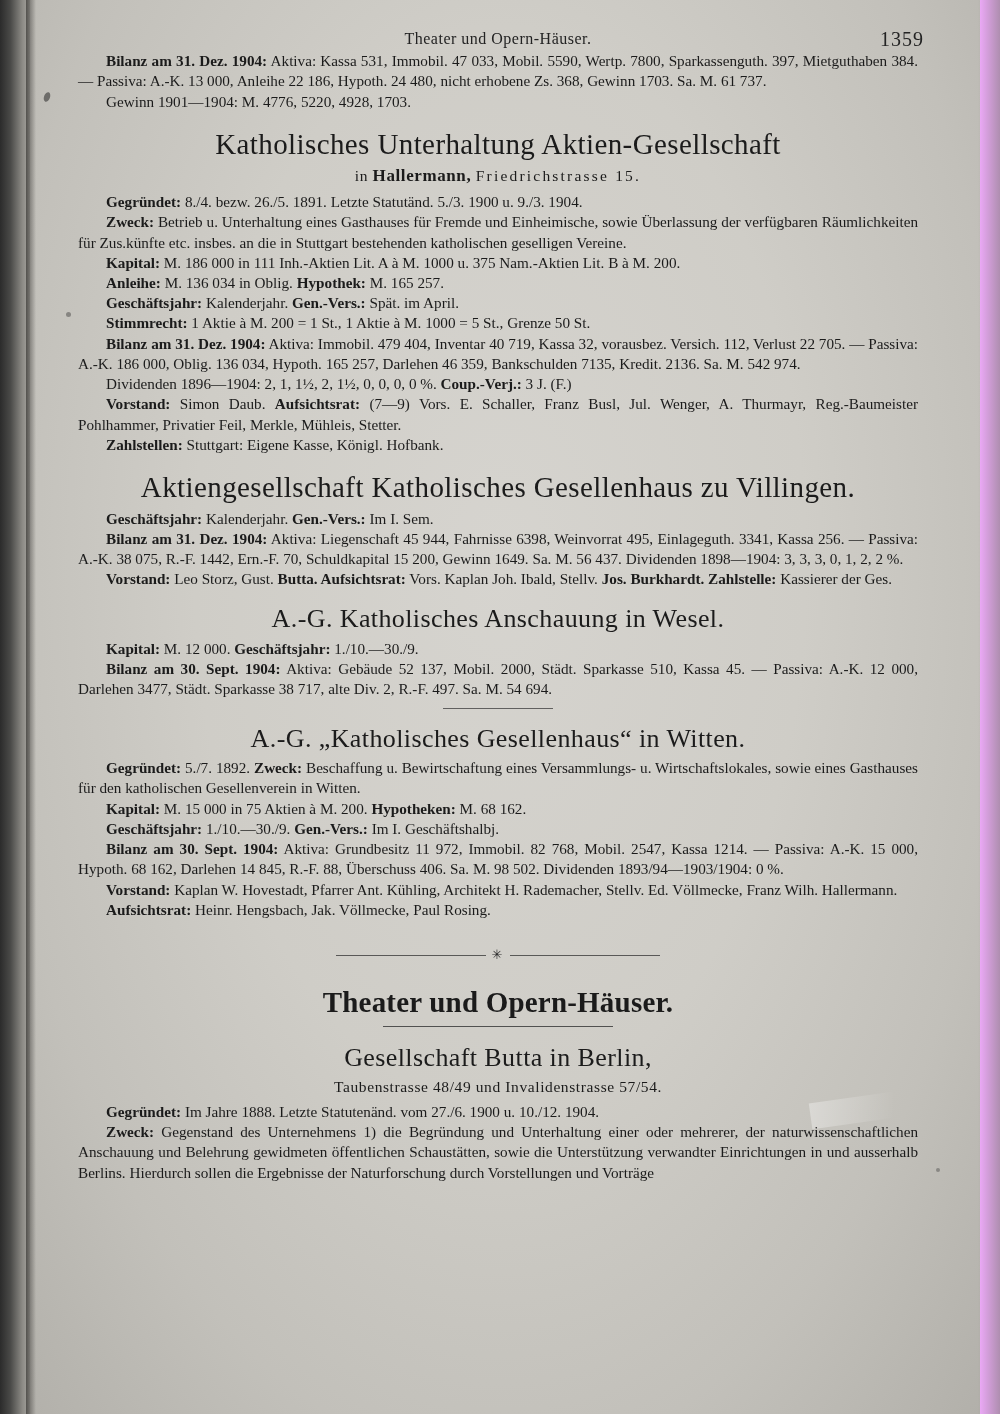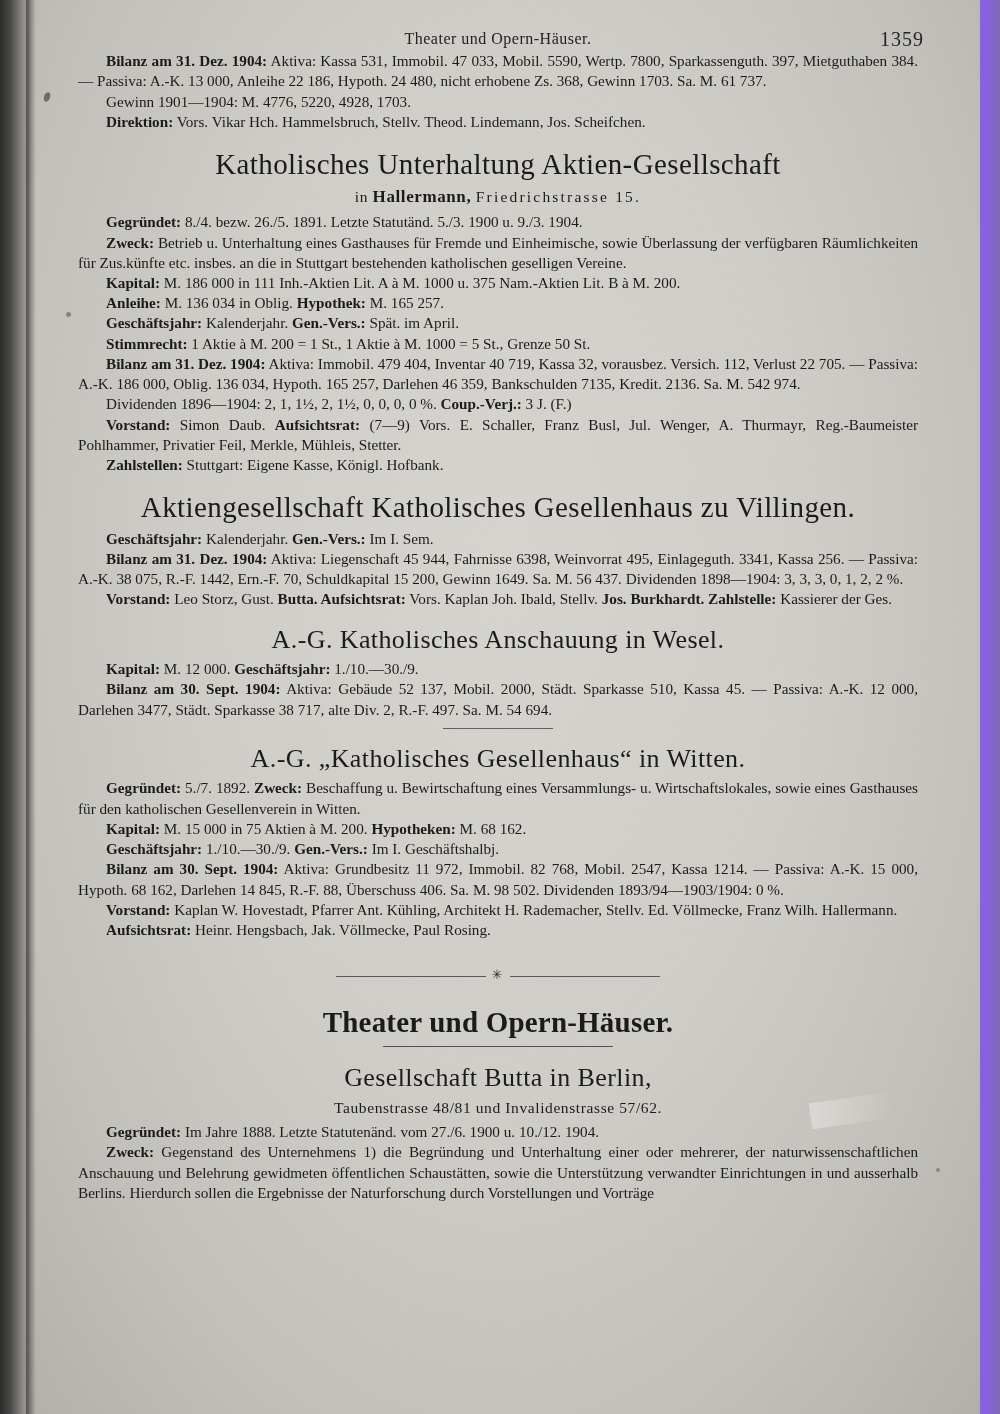--- a/index.html
+++ b/index.html
@@ -4,21 +4,21 @@
 <style>
   html, body {
     margin: 0;
     padding: 0;
     background: #6b6b6b;
   }
   .page {
     position: relative;
     width: 1000px;
     height: 1414px;
-    background: #8b5cf6;
+    background: #f0abfc;
     overflow: hidden;
     font-family: "Liberation Serif", serif;
   }
   
   .paper {
     position: absolute;
     left: 20px; top: 0;
     width: 960px; height: 1414px;
     background:
       radial-gradient(ellipse at 50% 40%, #d6d4cf 0%, #cfcdc7 45%, #c2c0ba 75%, #b2b0aa 100%);
@@ -156,21 +156,20 @@
   <div class="content">
 
     <div class="running-head">
       <span>Theater und Opern-Häuser.</span>
       <span class="folio">1359</span>
     </div>
 
     <div>
       <p class="e"><b>Bilanz am 31. Dez. 1904:</b> Aktiva: Kassa 531, Immobil. 47 033, Mobil. 5590, Wertp. 7800, Sparkassenguth. 397, Mietguthaben 384. — Passiva: A.-K. 13 000, Anleihe 22 186, Hypoth. 24 480, nicht erhobene Zs. 368, Gewinn 1703.  Sa. M. 61 737.</p>
       <p class="e">Gewinn 1901—1904: M. 4776, 5220, 4928, 1703.</p>
-      <p class="e"><b>Direktion:</b> Vors. Vikar Hch. Hammelsbruch, Stellv. Theod. Lindemann, Jos. Scheifchen.</p>
     </div>
 
     <div>
       <h1 class="coname">Katholisches Unterhaltung Aktien-Gesellschaft</h1>
       <div class="sub">
         <span>in </span><span class="city">Hallermann,</span>
         <span class="spaced">Friedrichstrasse 15.</span>
       </div>
       <p class="e"><b>Gegründet:</b> 8./4. bezw. 26./5. 1891.  Letzte Statutänd. 5./3. 1900 u. 9./3. 1904.</p>
       <p class="e"><b>Zweck:</b> Betrieb u. Unterhaltung eines Gasthauses für Fremde und Einheimische, sowie Überlassung der verfügbaren Räumlichkeiten für Zus.künfte etc. insbes. an die in Stuttgart bestehenden katholischen geselligen Vereine.</p>
@@ -210,19 +209,19 @@
 
     <div class="sect-orn">
       <span class="line"></span><span>✳</span><span class="line"></span>
     </div>
 
     <h2 class="section">Theater und Opern-Häuser.</h2>
     <hr class="sect-underline">
 
     <div>
       <h1 class="coname small">Gesellschaft Butta in Berlin,</h1>
-      <div class="sub spaced">Taubenstrasse 48/81 und Invalidenstrasse 57/62.</div>
+      <div class="sub spaced">Taubenstrasse 48/49 und Invalidenstrasse 57/54.</div>
       <p class="e"><b>Gegründet:</b> Im Jahre 1888.  Letzte Statutenänd. vom 27./6. 1900 u. 10./12. 1904.</p>
       <p class="e"><b>Zweck:</b> Gegenstand des Unternehmens 1) die Begründung und Unterhaltung einer oder mehrerer, der naturwissenschaftlichen Anschauung und Belehrung gewidmeten öffentlichen Schaustätten, sowie die Unterstützung verwandter Einrichtungen in und ausserhalb Berlins. Hierdurch sollen die Ergebnisse der Naturforschung durch Vorstellungen und Vorträge</p>
     </div>
 
   </div>
 </div>
 
 </body></html>

